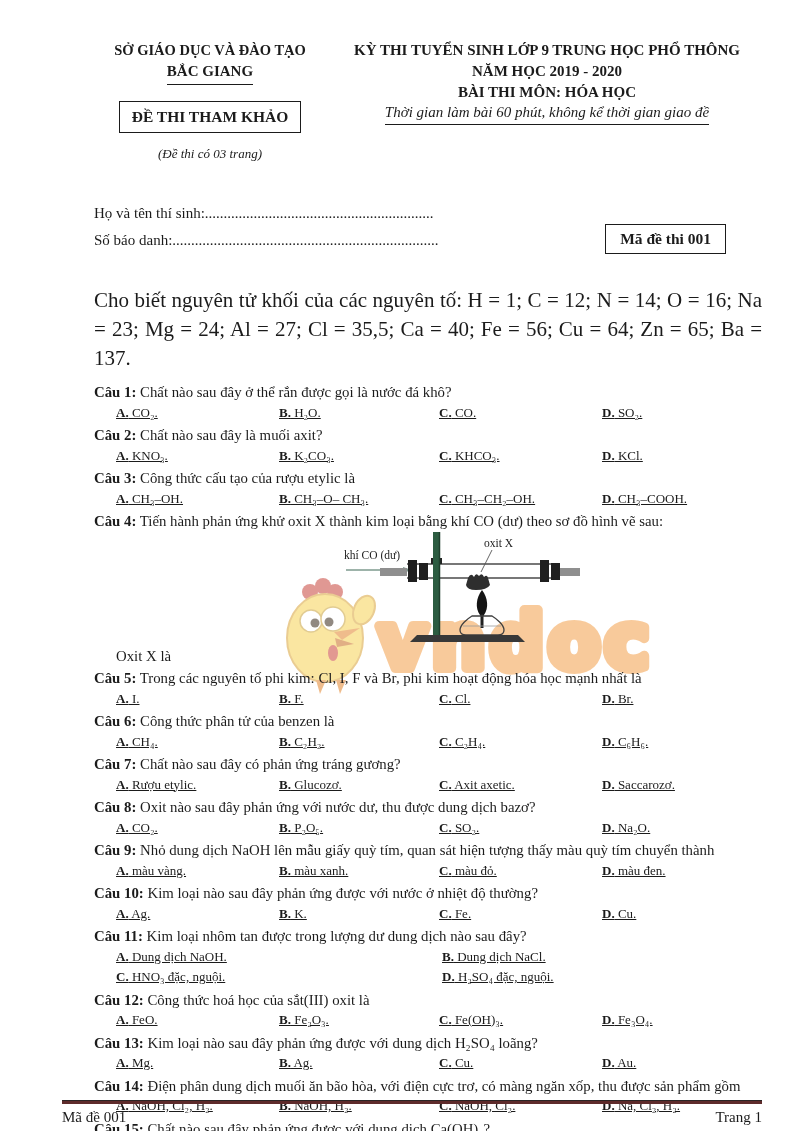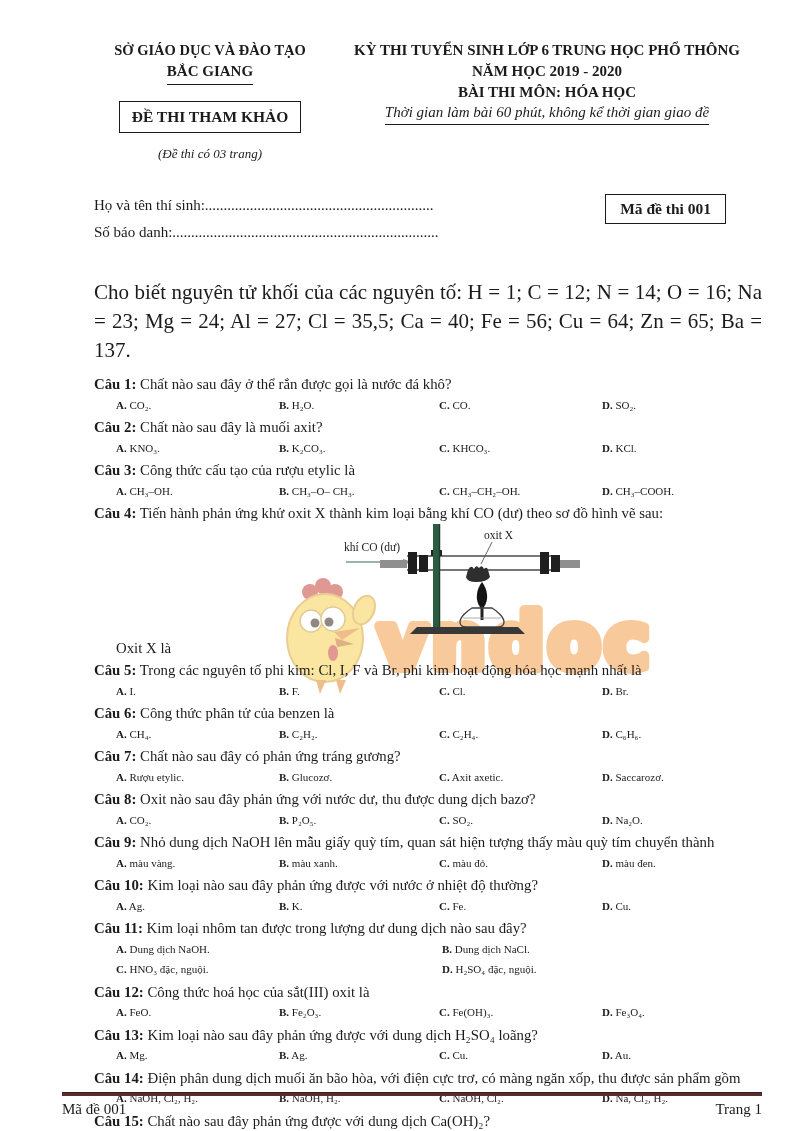--- a/index.html
+++ b/index.html
@@ -20,33 +20,33 @@
   .b15 { font-weight:bold; font-size:15px; line-height:21px; }
   .b14 { font-weight:bold; font-size:14.5px; line-height:21px; }
   .u-line { display:inline-block; border-bottom:1.5px solid #1b1b1b; padding-bottom:2px; }
   .ref-box { display:inline-block; border:1.5px solid #1b1b1b; padding:6px 12px;
     font-weight:bold; font-size:15.5px; margin-top:16px; }
   .pg-note { font-style:italic; font-size:13px; margin-top:13px; }
   .time-note { display:inline-block; font-style:italic; font-size:15px; margin-top:1px;
     border-bottom:1.3px solid #1b1b1b; padding-bottom:3px; }
 
   
-  .candidate { margin-top:30px; display:flex; justify-content:space-between; align-items:flex-start; }
+  .candidate { margin-top:38px; display:flex; justify-content:space-between; align-items:flex-end; }
   .cand-lines { font-size:15px; line-height:27px; }
   .code-box { border:1.6px solid #1b1b1b; font-weight:bold; font-size:15.5px;
     padding:5px 14px; margin-top:2px; margin-right:36px; }
 
   .note { margin-top:32px; font-size:21px; line-height:29px; text-align:justify; }
 
   
   .questions { margin-top:9px; }
   .q { margin-top:2px; }
   .q-text { font-size:14.8px; line-height:20.5px; }
   .q-label { font-weight:bold; }
-  .opts { display:grid; padding-left:22px; font-size:11px; line-height:20.5px; }
+  .opts { display:grid; padding-left:22px; font-size:13px; line-height:20.5px;text-decoration:underline; }
   .cols4 { grid-template-columns:163px 160px 163px 1fr; }
   .cols2 { grid-template-columns:326px 1fr; }
   .opt b { font-weight:bold; }
   .post { font-size:14.8px; line-height:20.5px; padding-left:22px; }
   .diagram-wrap { margin-left:238px; height:114px; }
 
   
   .footer { position:absolute; left:62px; right:38px; bottom:34px; z-index:1; }
   .f-rule { height:2px; border-top:1.5px solid #2b2424; border-bottom:3px solid #5e2b2b; }
   .f-row { display:flex; justify-content:space-between; font-size:15px; padding-top:5px; }
@@ -79,21 +79,21 @@
 <div class="page">
 
   <div class="header">
     <div class="h-left">
       <div class="b14">SỞ GIÁO DỤC VÀ ĐÀO TẠO</div>
       <div class="b15"><span class="u-line">BẮC GIANG</span></div>
       <div><span class="ref-box">ĐỀ THI THAM KHẢO</span></div>
       <div class="pg-note">(Đề thi có 03 trang)</div>
     </div>
     <div class="h-right">
-      <div class="b15">KỲ THI TUYỂN SINH LỚP 6 TRUNG HỌC PHỔ THÔNG</div>
+      <div class="b15">KỲ THI TUYỂN SINH LỚP 9 TRUNG HỌC PHỔ THÔNG</div>
       <div class="b15">NĂM HỌC 2019 - 2020</div>
       <div class="b15">BÀI THI MÔN: HÓA HỌC</div>
       <div><span class="time-note">Thời gian làm bài 60 phút, không kể thời gian giao đề</span></div>
     </div>
   </div>
 
   <div class="candidate">
     <div class="cand-lines">
       <div>Họ và tên thí sinh:.............................................................</div>
       <div>Số báo danh:.......................................................................</div>

